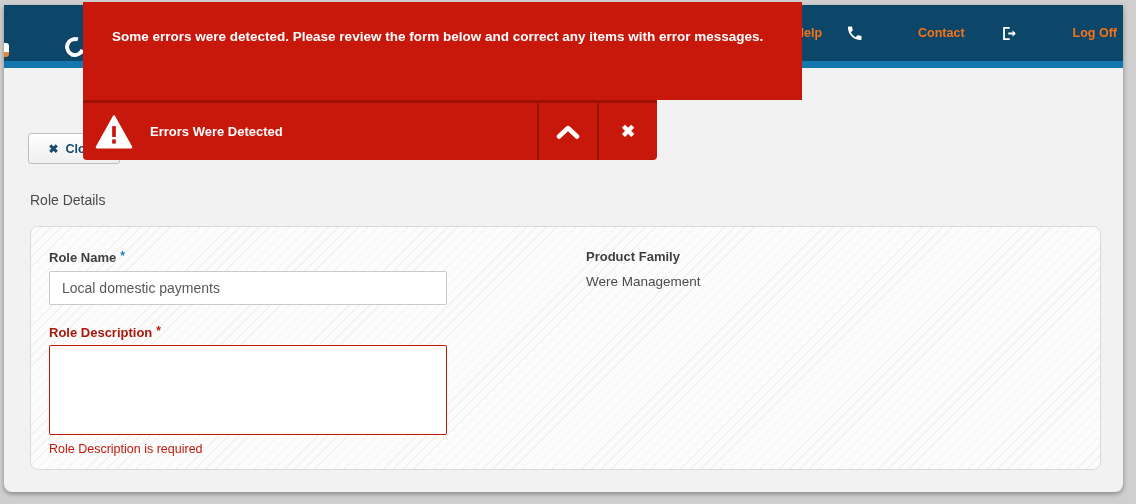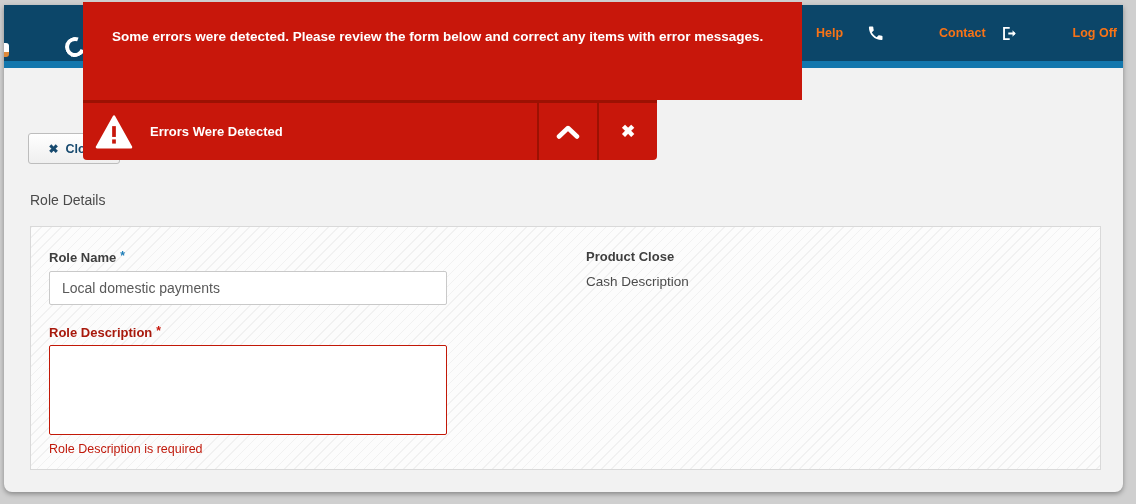--- a/index.html
+++ b/index.html
@@ -44,21 +44,21 @@
 
   .bell-wrap { position:relative; margin-right:30px; cursor:pointer; margin-top:6px; }
   .badge {
     position:absolute; top:-12px; right:-9px; width:17px; height:17px;
     background:#76b82a; border:1px solid #5f9c17; border-radius:50%;
     color:#15384d; font-size:10px; font-weight:bold; line-height:15px; text-align:center;
   }
   .user-group { margin-right:28px; }
   .user-name-blur { filter:blur(2.6px); color:#b9cfdd; font-size:12.5px; font-weight:bold; letter-spacing:1px; }
   .help-group { margin-right:24px; }
-  .contact-group { margin-right:14px;text-align:right; }
+  .contact-group { margin-right:35px;text-align:right; }
   .help-circle {
     width:16px; height:16px; border-radius:50%; background:#fff;
     color:#0c4669; font-size:11.5px; font-weight:bold; line-height:16px; text-align:center;
   }
 
   
   .banner {
     position:absolute; left:83px; top:2px; width:719px; height:98px;
     background:#c8170b; z-index:30;
     padding:27px 30px 12px 29px;
@@ -92,21 +92,21 @@
 
   .section-title {
     position:absolute; left:26px; top:187px;
     font-size:14px; color:#4a4a4a;
   }
 
   .panel {
     position:absolute; left:26px; top:221px; width:1071px; height:244px;
     background-color:#fcfcfc;
     background-image:repeating-linear-gradient(135deg, rgba(0,0,0,0.045) 0px, rgba(0,0,0,0.045) 1px, transparent 1px, transparent 7px);
-    border:1px solid #d9d9d9; border-radius:0;
+    border:1px solid #d9d9d9; border-radius:8px;
   }
 
   .fld-label { position:absolute; font-size:13px; font-weight:bold; color:#3e3e3e; white-space:nowrap; }
   .req-star { color:#1d7db8; font-size:12px; margin-left:4px; vertical-align:2px; }
   .fld-label.error-label { color:#a8190c; }
   .error-label .req-star { color:#c8170b; }
 
   .role-name-label { left:18px; top:22px; }
   .role-name-input {
     position:absolute; left:18px; top:44px; width:398px; height:31px;
@@ -192,22 +192,22 @@
 
     <div class="section-title">Role Details</div>
 
     <div class="panel">
 
       <div class="fld-label role-name-label">
         <span>Role Name</span><span class="req-star">*</span>
       </div>
       <input class="role-name-input" type="text" value="Local domestic payments" style="">
 
-      <div class="fld-label product-family-label">Product Close</div>
-      <div class="product-family-value">Cash Description</div>
+      <div class="fld-label product-family-label">Product Family</div>
+      <div class="product-family-value">Were Management</div>
 
       <div class="fld-label error-label role-desc-label">
         <span>Role Description</span><span class="req-star">*</span>
       </div>
       <textarea class="role-desc-textarea" style=""></textarea>
 
       <div class="field-error">Role Description is required</div>
     </div>
 
   </div>

